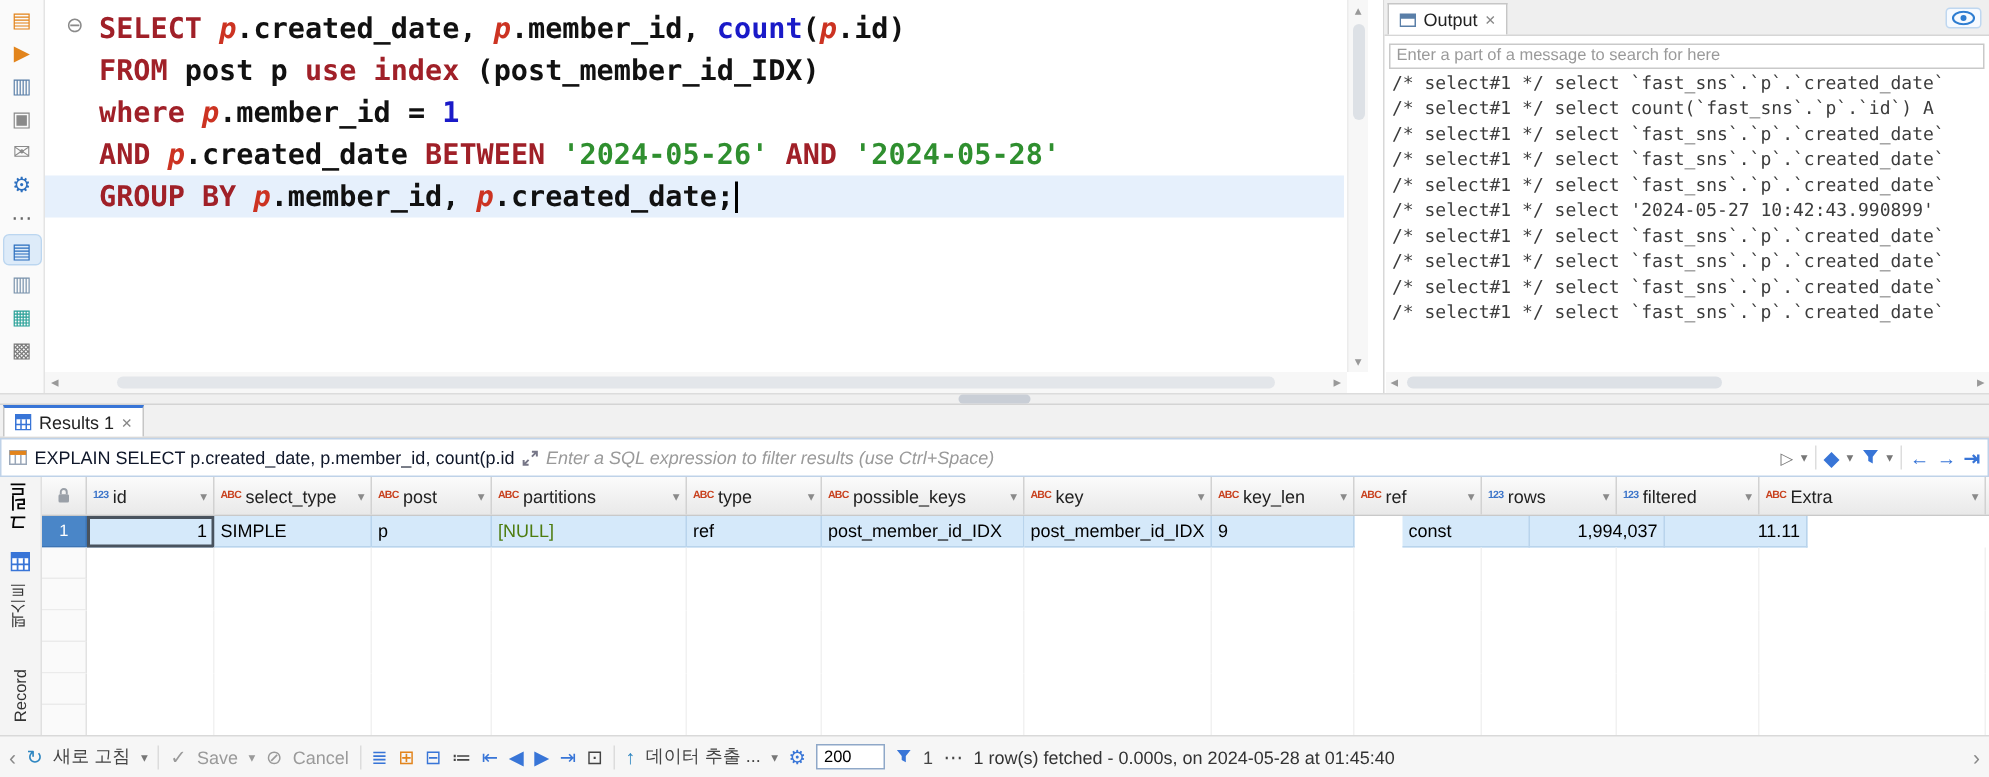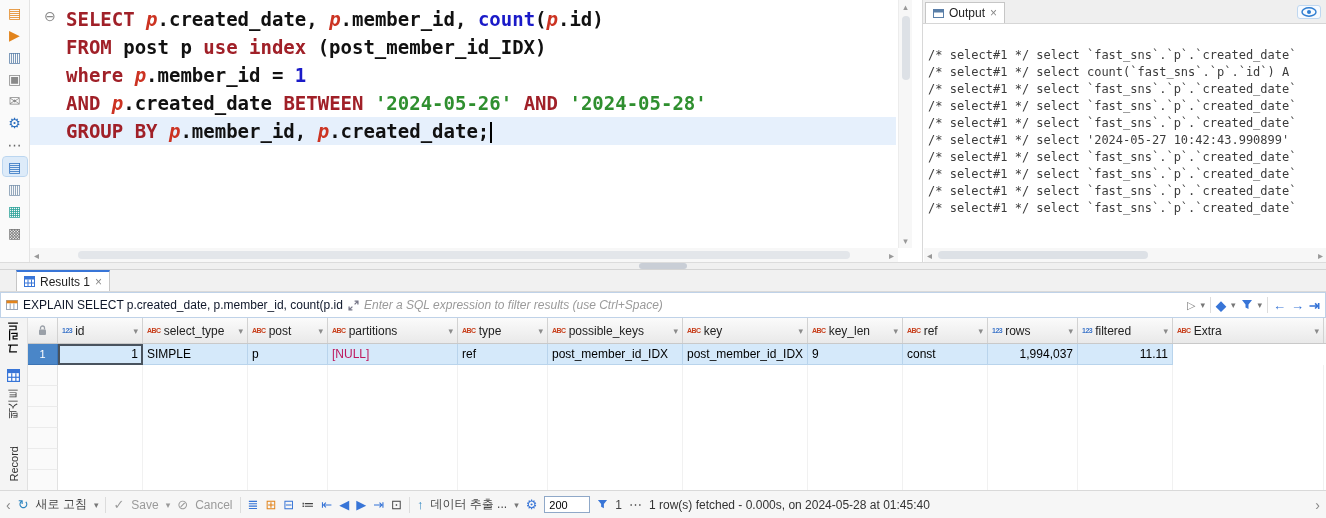--- a/index.html
+++ b/index.html
@@ -57,21 +57,21 @@
     display:flex; align-items:center; justify-content:space-between; font-size:10px; color:#999; padding:0 3px; }
   #output-hscroll .thumb { position:absolute; left:14px; width:210px; top:3px; height:8px; background:#DDE1E6; border-radius:4px; }
 
   
   #h-splitter { position:absolute; left:0; top:262px; width:1326px; height:8px; background:#F0F0F0;
     border-top:1px solid #DCDCDC; border-bottom:1px solid #D4D4D4; display:flex; align-items:center; justify-content:center; }
   #h-splitter .pill { width:48px; height:6px; border-radius:3px; background:#C9CED6; }
 
   
   #res-tabbar { position:absolute; left:0; top:270px; width:1326px; height:22px; background:#F1F1F1;
-    border-bottom:1px solid #D9D9D9; display:flex; align-items:flex-end; padding-left:16px; }
+    border-bottom:1px solid #D9D9D9; display:flex; align-items:flex-end; padding-left:2px; }
   .res-tab { border-top:2px solid #3875D7; height:21px; }
 
   
   #filterbar { position:absolute; left:0; top:292px; width:1326px; height:26px; background:#fff;
     border:1px solid #BFD2E8; display:flex; align-items:center; padding:0 5px; gap:5px; font-size:12px; }
   #filter-query { color:#0f172a; white-space:nowrap; }
   #filter-input { flex:1; border:none; outline:none; font-size:12px; color:#333; min-width:40px;
     font-family:"Liberation Sans", sans-serif; }
   #filter-input::placeholder { color:#9A9A9A; font-style:italic; }
   .fb-icon { color:#777; font-size:11px; cursor:pointer; }
@@ -98,21 +98,21 @@
   .type-icon.abc { color:#C8401D; }
   .h-label { color:#222; }
   .h-caret { margin-left:auto; color:#8A8A8A; font-size:9px; }
   .grid-row { display:flex; height:21px; }
   .g-cell { width:30px; min-width:30px; display:flex; align-items:center; justify-content:center; font-size:11px; }
   .grid-row.row1 .g-cell { background:#4A86C8; color:#fff; border-right:1px solid #3C74B4; border-bottom:1px solid #3C74B4; }
   .grid-row.row1 .cell { background:#D5E9FA; border-right:1px solid #B9D4EC; border-bottom:1px solid #B9D4EC; }
   .cell { padding:0 4px; display:flex; align-items:center; white-space:nowrap; overflow:hidden; flex:0 0 auto; }
   .cell.right { justify-content:flex-end; }
   .cell.focused { background:#AFD3F0; outline:2px solid #49535E; outline-offset:-2px; }
-  .cell.nullv { color:#be185d; }
+  .cell.nullv { color:#4d7c0f; }
   .grid-row.empty .g-cell { background:#FAFAFA; border-right:1px solid #E2E2E2; border-bottom:1px solid #EBEBEB; }
   .grid-row.empty .cell { border-right:1px solid #F1F1F1; }
 
   
   #statusbar { position:absolute; left:0; top:490px; width:1326px; height:28px; background:#F6F6F6;
     border-top:1px solid #D9D9D9; display:flex; align-items:center; gap:7px; padding:0 6px; font-size:12px; color:#444; }
   .sb-icon { font-size:13px; cursor:pointer; }
   .sb-label { cursor:pointer; white-space:nowrap; }
   .sb-caret { font-size:9px; color:#777; cursor:pointer; }
   .sb-sep { width:1px; height:16px; background:#DCDCDC; }
@@ -169,20 +169,23 @@
           </svg>
         <span>Output</span>
         <span class="close">×</span>
       </div>
       <div class="eye-btn">
         <svg width="16" height="10" viewBox="0 0 16 10">
             <ellipse cx="8" cy="5" rx="7" ry="4.2" fill="none" stroke="#2E7DD1" stroke-width="1.4"></ellipse>
             <circle cx="8" cy="5" r="2" fill="#2E7DD1"></circle>
           </svg>
       </div>
+    </div>
+    <div class="out-search">
+      <input type="text" placeholder="Enter a part of a message to search for here" style="">
     </div>
     <div id="output-log"><div class="log-line">/* select#1 */ select `fast_sns`.`p`.`created_date`</div><div class="log-line">/* select#1 */ select count(`fast_sns`.`p`.`id`) A</div><div class="log-line">/* select#1 */ select `fast_sns`.`p`.`created_date`</div><div class="log-line">/* select#1 */ select `fast_sns`.`p`.`created_date`</div><div class="log-line">/* select#1 */ select `fast_sns`.`p`.`created_date`</div><div class="log-line">/* select#1 */ select '2024-05-27 10:42:43.990899'</div><div class="log-line">/* select#1 */ select `fast_sns`.`p`.`created_date`</div><div class="log-line">/* select#1 */ select `fast_sns`.`p`.`created_date`</div><div class="log-line">/* select#1 */ select `fast_sns`.`p`.`created_date`</div><div class="log-line">/* select#1 */ select `fast_sns`.`p`.`created_date`</div></div>
     <div id="output-hscroll">
       <span>◂</span>
       <div class="thumb"></div>
       <span>▸</span>
     </div>
   </div>
 
   <div id="h-splitter">
@@ -319,21 +322,21 @@
         <div class="grid-row row1">
           <div class="g-cell">1</div>
           <div class="cell right focused" style="width: 85px;">1</div>
           <div class="cell" style="width: 105px;">SIMPLE</div>
           <div class="cell" style="width: 80px;">p</div>
           <div class="cell nullv" style="width: 130px;">[NULL]</div>
           <div class="cell" style="width: 90px;">ref</div>
           <div class="cell" style="width: 135px;">post_member_id_IDX</div>
           <div class="cell" style="width: 125px;">post_member_id_IDX</div>
           <div class="cell" style="width: 95px;">9</div>
-          <div class="cell" style="width: 85px;">const</div>
+          <div class="cell" style="width: 85px; margin-left: 32px;">const</div>
           <div class="cell right" style="width: 90px;">1,994,037</div>
           <div class="cell right" style="width: 95px;">11.11</div>
         </div>
         <div class="grid-row empty">
           <div class="g-cell"></div>
           <div class="cell" style="width: 85px;"></div>
           <div class="cell" style="width: 105px;"></div>
           <div class="cell" style="width: 80px;"></div>
           <div class="cell" style="width: 130px;"></div>
           <div class="cell" style="width: 90px;"></div>

